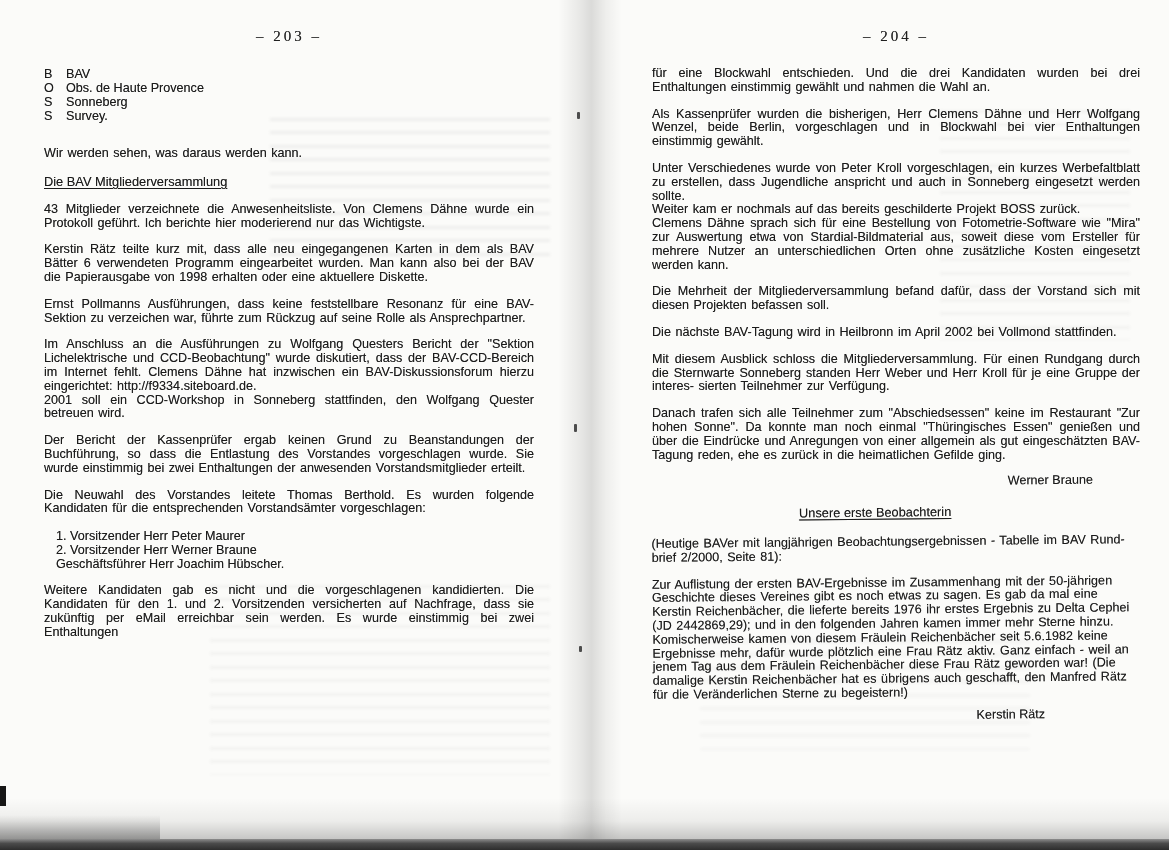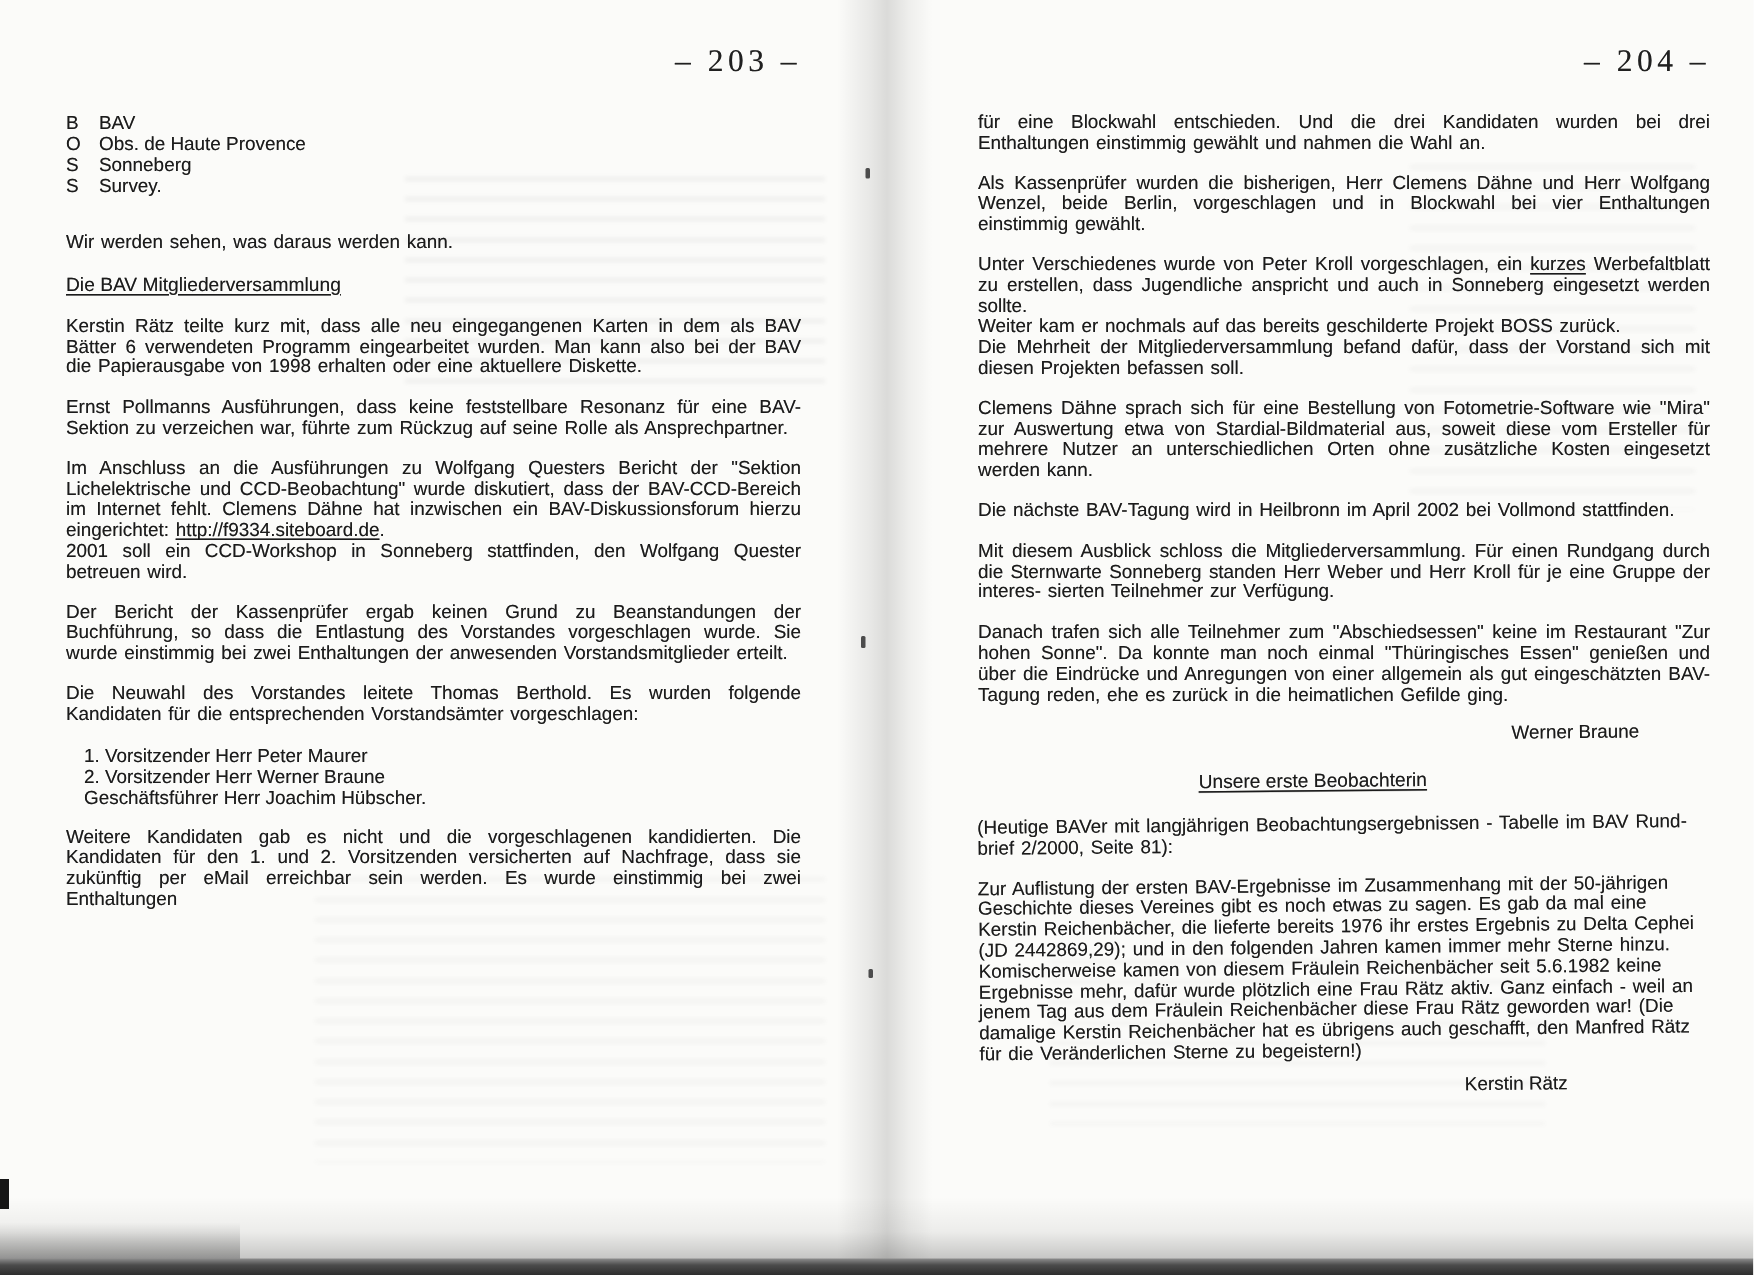--- a/index.html
+++ b/index.html
@@ -13,22 +13,22 @@
     background:#fbfbf9;
   }
   .page {
     position:absolute; top:0; height:850px; box-sizing:border-box;
     color:#1b1b1b;
   }
   .page-left  { left:0;    width:584px; padding:28px 50px 0 44px; }
   .page-right { left:598px; width:584px; padding:28px 42px 0 54px; }
 
   .pagenum {
-    text-align:right; font-family:"Liberation Serif", serif;
-    font-size:21px; letter-spacing:3px; color:#202020;
+    text-align:center; font-family:"Liberation Serif", serif;
+    font-size:15px; letter-spacing:3px; color:#202020;
     margin-bottom:22px; text-shadow:0 0 .4px rgba(20,20,20,.5);
   }
 
   p, .line {
     font-size:12.6px; line-height:13.8px; margin:0 0 13px;
     text-align:justify; color:#1b1b1b;
     text-shadow:0 0 .4px rgba(25,25,25,.55);
     word-spacing:1px;
   }
   .tight { margin-bottom:0; }
@@ -37,21 +37,21 @@
   .legend { margin-bottom:24px; }
   .legend-row { display:flex; font-size:12.6px; line-height:14px;
     text-shadow:0 0 .4px rgba(25,25,25,.55); }
   .legend-key { width:22px; flex:0 0 22px; }
 
   .head {
     font-size:12.8px; font-weight:normal; margin:0 0 14px;
     text-decoration:underline; text-underline-offset:2px;
     text-shadow:0 0 .4px rgba(25,25,25,.55);
   }
-  .u { text-decoration:underline; text-underline-offset:2px; }
+  .u { text-underline-offset:2px; }
 
   .candidates { margin:0 12px 13px; }
   .candidates .cline { font-size:12.6px; line-height:14px;
     text-shadow:0 0 .4px rgba(25,25,25,.55); }
 
   .sig { font-size:12.6px; line-height:14px;
     text-shadow:0 0 .4px rgba(25,25,25,.55); }
   .sig-werner { text-align:right; padding-right:46px; margin:4px 0 16px; }
   .sig-kerstin { text-align:right; padding-right:96px; margin-top:8px; }
 
@@ -130,20 +130,21 @@
       <div class="legend-row">
         <span class="legend-key">S</span>
         <span>Survey.</span>
       </div>
     </div>
 
     <p class="nojust">Wir werden sehen, was daraus werden kann.</p>
 
     <h3 class="head">Die BAV Mitgliederversammlung</h3>
 
+    <p>43 Mitglieder verzeichnete die Anwesenheitsliste. Von Clemens Dähne wurde ein Protokoll geführt. Ich berichte hier moderierend nur das Wichtigste.</p>
     <p>Kerstin Rätz teilte kurz mit, dass alle neu eingegangenen Karten in dem als BAV Bätter 6 verwendeten Programm eingearbeitet wurden. Man kann also bei der BAV die Papierausgabe von 1998 erhalten oder eine aktuellere Diskette.</p>
     <p>Ernst Pollmanns Ausführungen, dass keine feststellbare Resonanz  für eine BAV-Sektion zu verzeichen war, führte zum Rückzug auf seine Rolle als Ansprechpartner.</p>
 
     <p class="tight"><span>Im Anschluss an die Ausführungen zu Wolfgang Questers Bericht der "Sektion Lichelektrische und CCD-Beobachtung" wurde diskutiert, dass der BAV-CCD-Bereich im Internet fehlt. Clemens Dähne hat inzwischen ein BAV-Diskussionsforum hierzu eingerichtet: </span><span class="u">http://f9334.siteboard.de</span><span>.</span></p>
     <p>2001 soll ein CCD-Workshop in Sonneberg stattfinden, den Wolfgang Quester betreuen wird.</p>
 
     <p>Der Bericht der Kassenprüfer ergab keinen Grund zu Beanstandungen der Buchführung, so dass die Entlastung des Vorstandes vorgeschlagen wurde. Sie wurde einstimmig bei zwei Enthaltungen der anwesenden Vorstandsmitglieder erteilt.</p>
     <p>Die Neuwahl des Vorstandes leitete Thomas Berthold. Es wurden folgende Kandidaten für die entsprechenden Vorstandsämter vorgeschlagen:</p>
 
     <div class="candidates">
@@ -156,23 +157,23 @@
   </div>
 
   <div class="page page-right">
     <div class="pagenum">– 204 –</div>
 
     <p>für eine Blockwahl entschieden. Und die drei Kandidaten wurden bei drei Enthaltungen einstimmig gewählt und nahmen die Wahl an.</p>
     <p>Als Kassenprüfer wurden die bisherigen, Herr Clemens Dähne und Herr Wolfgang Wenzel, beide Berlin, vorgeschlagen und in Blockwahl bei vier Enthaltungen einstimmig gewählt.</p>
 
     <p class="tight"><span>Unter Verschiedenes wurde von Peter Kroll vorgeschlagen, ein </span><span class="u">kurzes</span><span> Werbefaltblatt zu erstellen, dass Jugendliche anspricht und auch in Sonneberg eingesetzt werden sollte.</span></p>
     <p class="tight">Weiter kam er nochmals auf  das bereits geschilderte Projekt BOSS zurück.</p>
+    <p>Clemens Dähne sprach sich für eine Bestellung von Fotometrie-Software wie "Mira" zur Auswertung etwa von Stardial-Bildmaterial aus, soweit diese vom Ersteller für mehrere Nutzer an unterschiedlichen Orten ohne zusätzliche Kosten eingesetzt werden kann.</p>
+
     <p>Die Mehrheit der Mitgliederversammlung befand dafür, dass der Vorstand sich mit diesen Projekten befassen soll.</p>
-
-    <p>Clemens Dähne sprach sich für eine Bestellung von Fotometrie-Software wie "Mira" zur Auswertung etwa von Stardial-Bildmaterial aus, soweit diese vom Ersteller für mehrere Nutzer an unterschiedlichen Orten ohne zusätzliche Kosten eingesetzt werden kann.</p>
     <p>Die nächste BAV-Tagung wird in Heilbronn im April 2002 bei Vollmond stattfinden.</p>
     <p>Mit diesem Ausblick schloss die Mitgliederversammlung. Für einen Rundgang durch die Sternwarte Sonneberg standen Herr Weber und Herr Kroll für je eine Gruppe der interes- sierten Teilnehmer zur Verfügung.</p>
     <p>Danach trafen sich alle Teilnehmer zum "Abschiedsessen"  keine im Restaurant "Zur hohen Sonne". Da konnte man noch einmal "Thüringisches Essen" genießen und über die Eindrücke und Anregungen von einer allgemein als gut eingeschätzten BAV-Tagung reden, ehe es zurück in die heimatlichen Gefilde ging.</p>
 
     <div class="lower-block">
       <div class="sig sig-werner">Werner Braune</div>
 
       <h3 class="head head2">Unsere erste Beobachterin</h3>
 
       <p class="nojust">(Heutige BAVer mit langjährigen Beobachtungsergebnissen - Tabelle im BAV Rund- brief 2/2000, Seite 81):</p>

